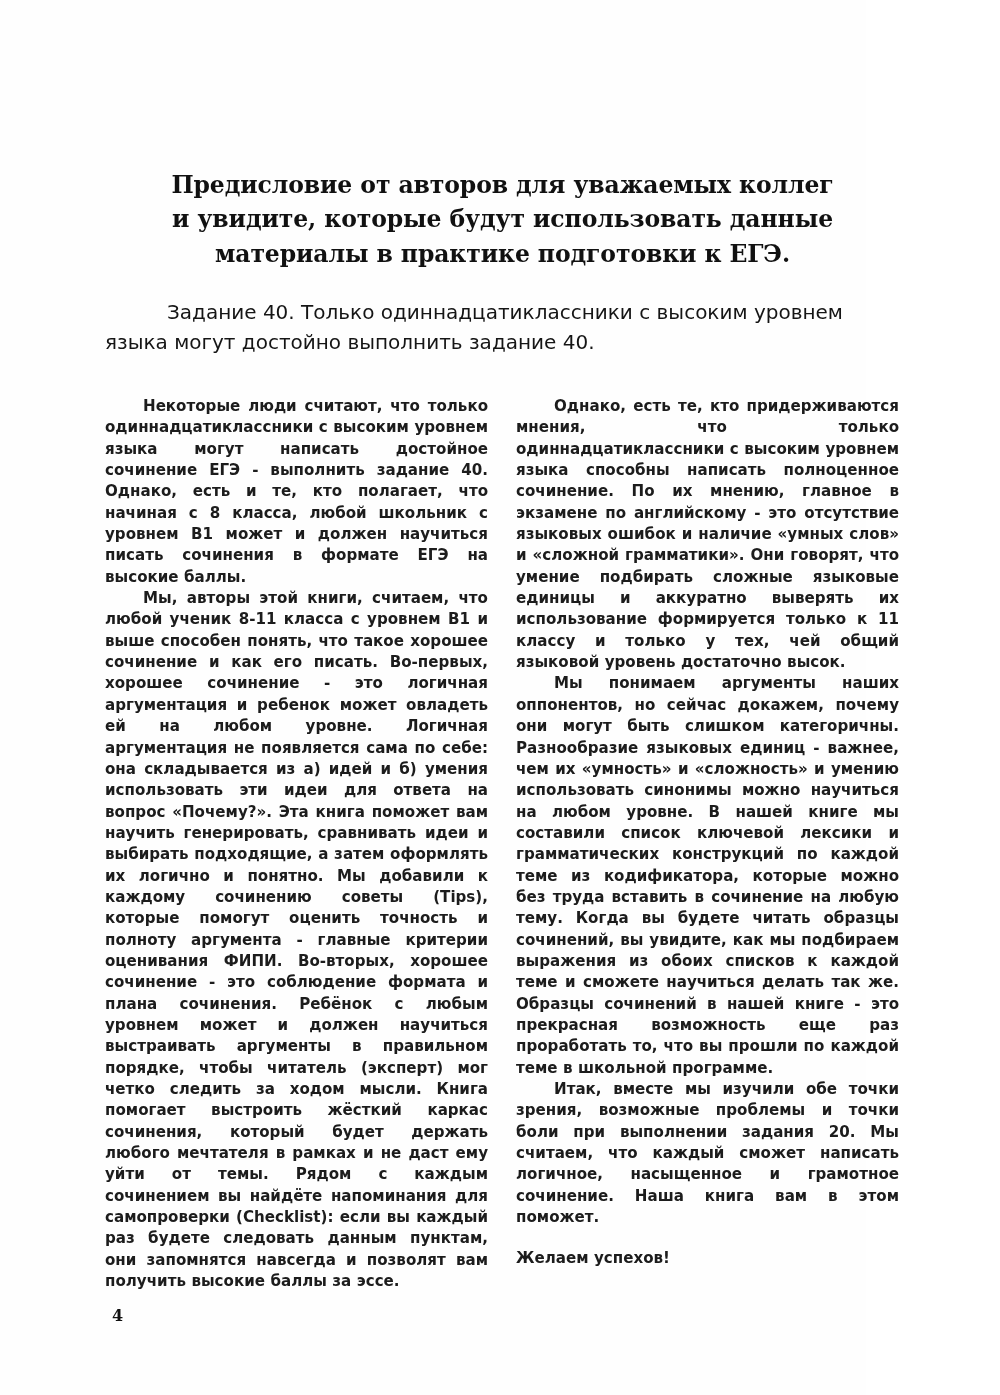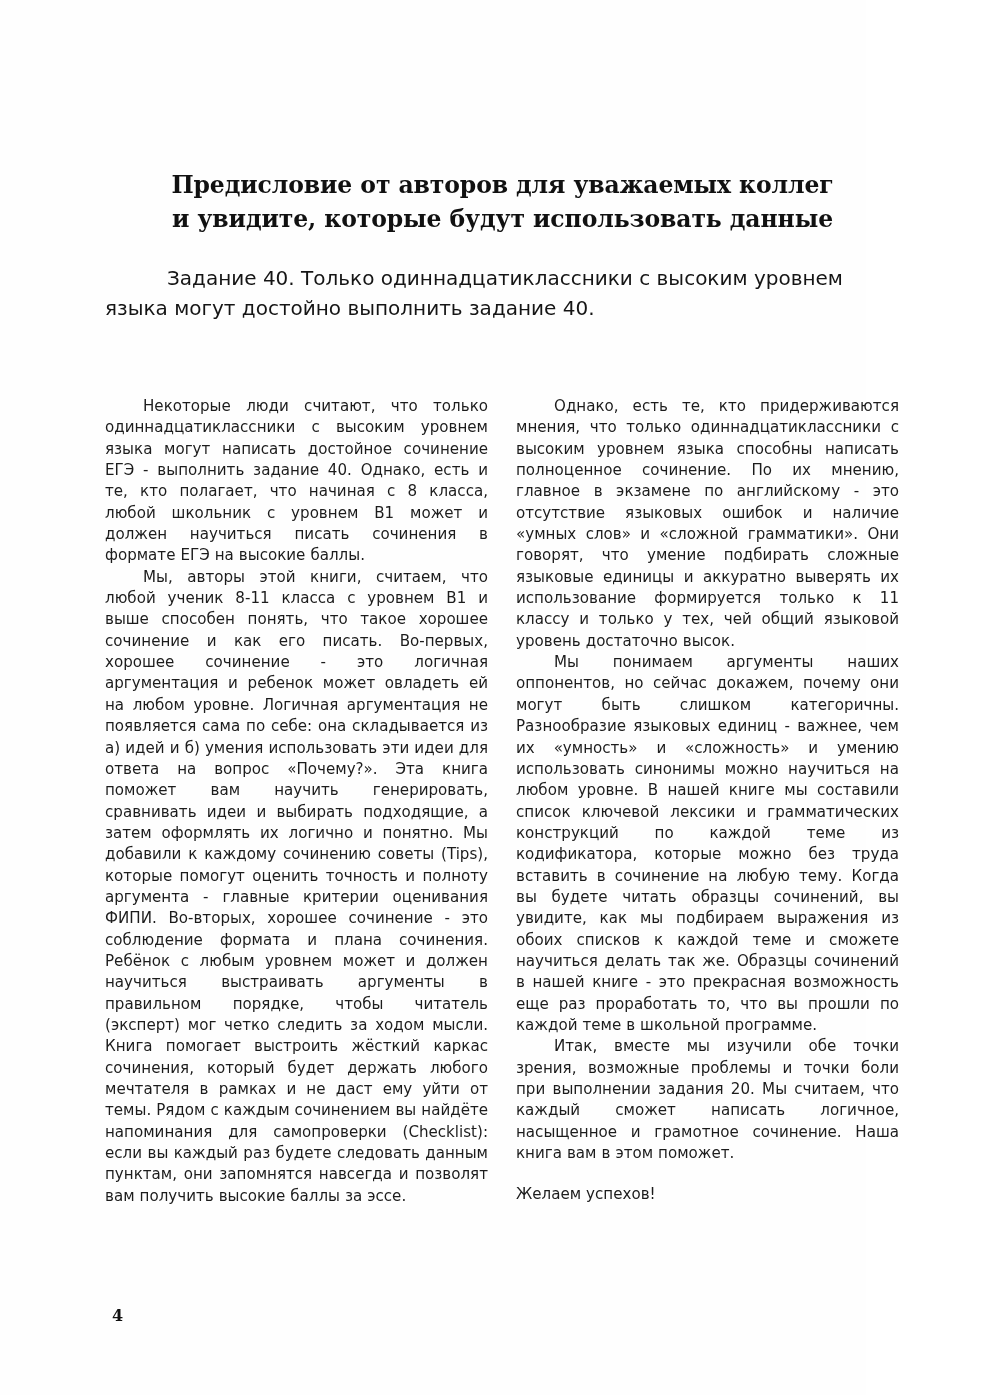--- a/index.html
+++ b/index.html
@@ -77,20 +77,21 @@
     margin: 0;
     font-family: "DejaVu Sans", sans-serif;
     font-size: 15.1px;
     line-height: 21.35px;
     text-align: justify;
     text-align-last: left;
     text-indent: 38px;
     color: #1c1c1c;
     hyphens: none;
     word-spacing: 0.2px;
+    font-weight: bold;
   }
   .col p.closing {
     padding-top: 20px;
     text-indent: 0;
     text-align: right;
   }
 
   
   .page-number {
     position: absolute;
@@ -104,20 +105,21 @@
 </style>
 </head>
 <body>
 
 <div class="page">
   <div class="page-inner">
 
     <h1 class="doc-title">
       <span class="tline">Предисловие от авторов для уважаемых коллег</span>
       <span class="tline">и увидите, которые будут использовать данные</span>
+      <span class="tline">материалы в практике подготовки к ЕГЭ.</span>
     </h1>
 
     <p class="doc-subtitle">Задание 40. Только одиннадцатиклассники с высоким уровнем языка могут достойно выполнить задание 40.</p>
 
     <div class="columns">
 
       <div class="col">
         <p>Некоторые люди считают, что только одиннадцатиклассники с высоким уровнем языка могут написать достойное сочинение ЕГЭ - выполнить задание 40. Однако, есть и те, кто полагает, что начиная с 8 класса, любой школьник с уровнем B1 может и должен научиться писать сочинения в формате ЕГЭ на высокие баллы.</p>
         <p>Мы, авторы этой книги, считаем, что любой ученик 8-11 класса с уровнем B1 и выше способен понять, что такое хорошее сочинение и как его писать. Во-первых, хорошее сочинение - это логичная аргументация и ребенок может овладеть ей на любом уровне. Логичная аргументация не появляется сама по себе: она складывается из а) идей и б) умения использовать эти идеи для ответа на вопрос «Почему?». Эта книга поможет вам научить генерировать, сравнивать идеи и выбирать подходящие, а затем оформлять их логично и понятно. Мы добавили к каждому сочинению советы (Tips), которые помогут оценить точность и полноту аргумента - главные критерии оценивания ФИПИ. Во-вторых, хорошее сочинение - это соблюдение формата и плана сочинения. Ребёнок с любым уровнем может и должен научиться выстраивать аргументы в правильном порядке, чтобы читатель (эксперт) мог четко следить за ходом мысли. Книга помогает выстроить жёсткий каркас сочинения, который будет держать любого мечтателя в рамках и не даст ему уйти от темы. Рядом с каждым сочинением вы найдёте напоминания для самопроверки (Checklist): если вы каждый раз будете следовать данным пунктам, они запомнятся навсегда и позволят вам получить высокие баллы за эссе.</p>
       </div>

